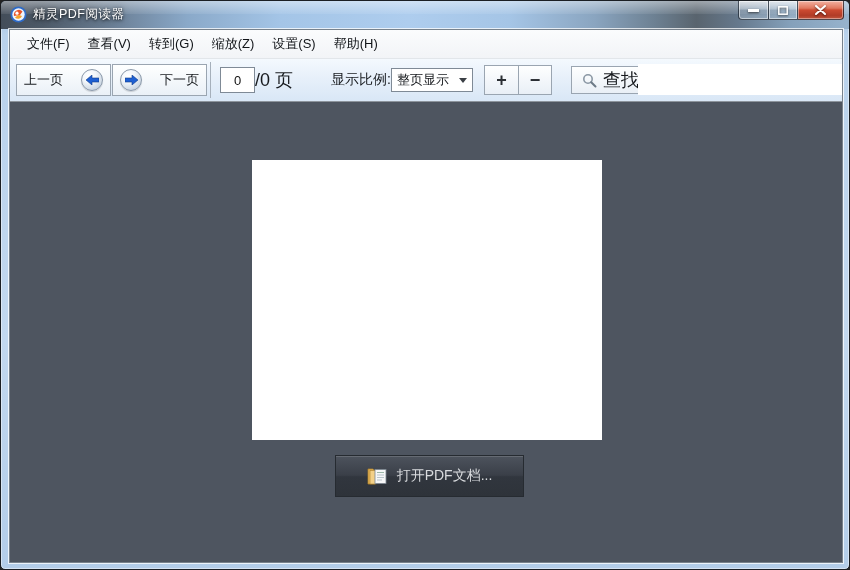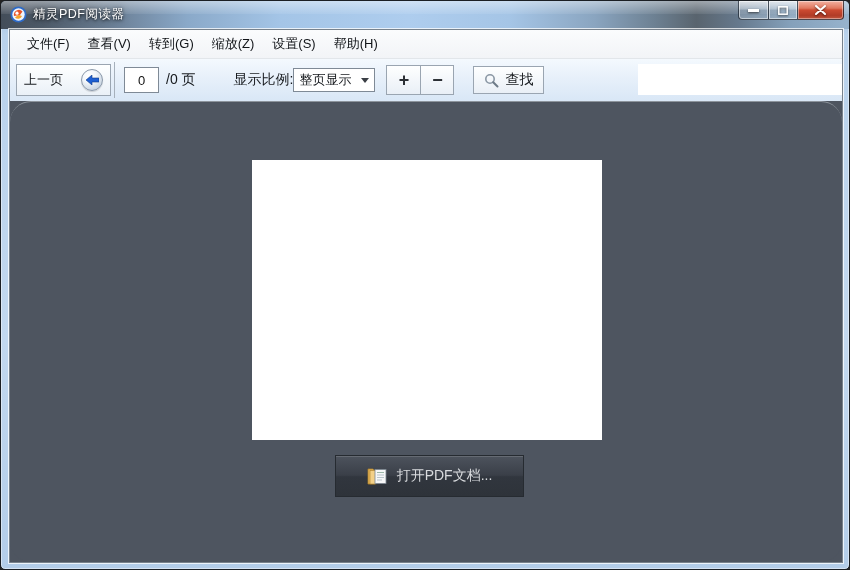--- a/index.html
+++ b/index.html
@@ -88,21 +88,21 @@
     background:radial-gradient(circle at 35% 28%, #ffffff 0%, #f2f6fa 35%, #ccd7e3 75%, #aebdcd 100%);
     display:flex; align-items:center; justify-content:center;
     box-shadow:0 1px 1px rgba(0,0,0,.15);
   }
   .tb-sep { width:1px; height:36px; background:#a6b0bb; margin:0 5px 0 3px; flex:0 0 1px; }
   .page-input {
     width:35px; height:26px; margin-left:4px; border:1px solid #7f8a96;
     font-size:13px; text-align:center; color:#111; background:#fff;
     font-family:"Liberation Sans","DejaVu Sans",sans-serif;
   }
-  .page-total { margin-left:7px; font-size:14px; }
+  .page-total { font-size:18px; }
   .ratio-label { margin-left:38px; font-size:14px; }
   .combobox {
     width:82px; height:24px; border:1px solid #7f8a96; background:#fff;
     display:flex; align-items:center; position:relative; padding-left:5px; font-size:13px;
   }
   .combo-arrow {
     position:absolute; right:5px; top:9px;
     width:0; height:0; border-left:4px solid transparent; border-right:4px solid transparent;
     border-top:5px solid #3a3f45;
   }
@@ -111,33 +111,32 @@
     display:flex; background:linear-gradient(180deg,#feffff,#e9eff6);
   }
   .zoom-btn {
     width:33px; display:flex; align-items:center; justify-content:center;
     font-size:18px; font-weight:bold; color:#2b2f34; cursor:default;
   }
   .zoom-btn + .zoom-btn { border-left:1px solid #9aa5b1; }
   .find-btn {
     margin-left:19px; height:28px; border:1px solid #9aa5b1;
     background:linear-gradient(180deg,#feffff,#e9eff6);
-    display:flex; align-items:center; gap:6px; padding:0 10px; font-size:14px;
+    display:flex; align-items:center; gap:6px; padding:0 10px; font-size:18px;
   }
   .search-input {
     position:absolute; right:0; top:5px; width:204px; height:31px;
     border:none; background:#ffffff; outline:none; padding:0 6px; font-size:13px;
     font-family:"Liberation Sans","DejaVu Sans",sans-serif;
   }
 
   
   .content {
     flex:1; position:relative; background:#4e5560;
     border-top:1px solid #8d949c;
-    border-radius:21px;
   }
   .pdf-page {
     position:absolute; left:242px; top:58px; width:350px; height:280px;
     background:#ffffff;
   }
   .open-btn {
     position:absolute; left:325px; top:353px; width:189px; height:42px;
     border:1px solid #262b31;
     background:linear-gradient(180deg,#4d535d 0%,#3a3f48 48%,#31363e 52%,#2e333a 100%);
     box-shadow:inset 0 1px 0 rgba(255,255,255,.14);
@@ -195,20 +194,28 @@
 
       <div class="tb-group">
         <span>上一页</span>
         <span class="circle-btn">
           <svg width="13" height="10" viewBox="0 0 13 10">
             <path d="M6 0 L6 3 L13 3 L13 7 L6 7 L6 10 L0 5 Z" fill="#1d5fd2" stroke="#123c8c" stroke-width="0.6"></path>
           </svg>
         </span>
       </div>
 
+      <div class="tb-group" style="margin-left:1px;">
+        <span class="circle-btn">
+          <svg width="13" height="10" viewBox="0 0 13 10">
+            <path d="M7 0 L7 3 L0 3 L0 7 L7 7 L7 10 L13 5 Z" fill="#1d5fd2" stroke="#123c8c" stroke-width="0.6"></path>
+          </svg>
+        </span>
+        <span>下一页</span>
+      </div>
 
       <div class="tb-sep"></div>
 
       <input class="page-input" type="text" value="0" style="">
       <span class="page-total">/0 页</span>
 
       <span class="ratio-label">显示比例:</span>
       <div class="combobox">
         <span>整页显示</span>
         <span class="combo-arrow"></span>

